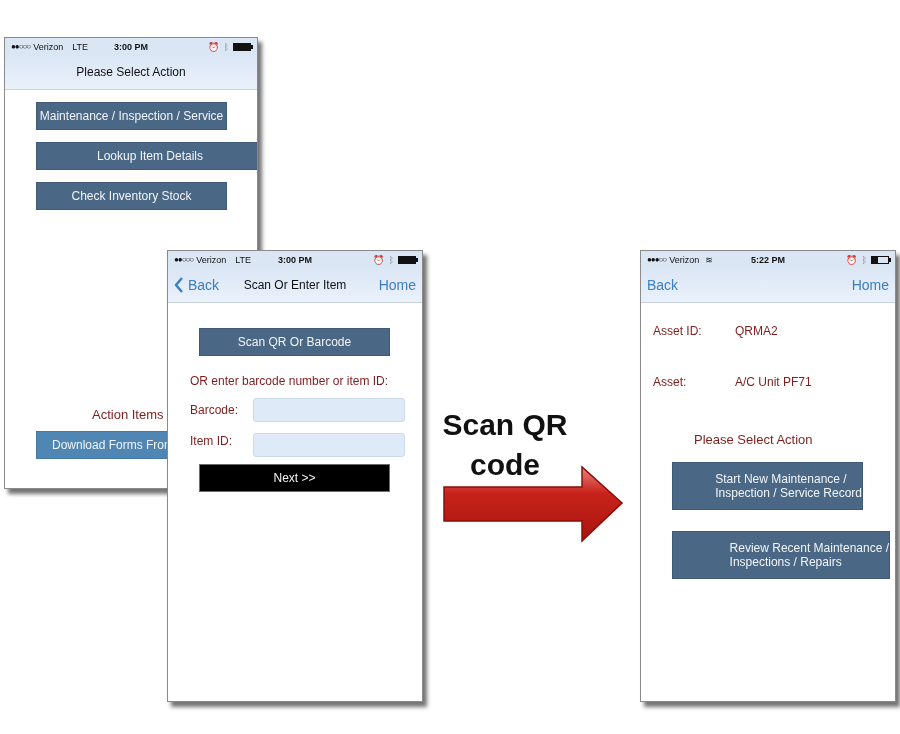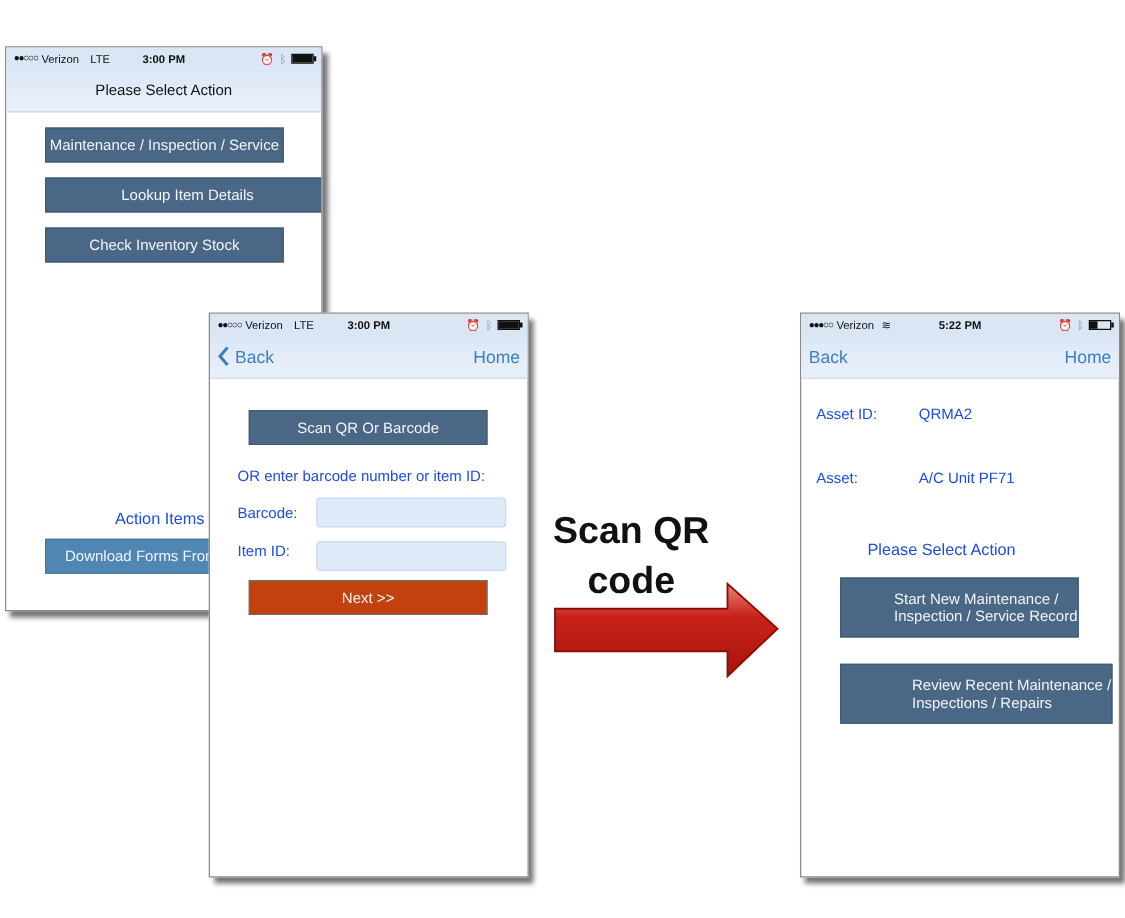--- a/index.html
+++ b/index.html
@@ -11,23 +11,23 @@
   .statusbar .right{margin-left:auto;display:flex;align-items:center;gap:4px;}
   .dots{letter-spacing:-1px;font-size:8px;}
   .battery{width:16px;height:6px;border:1px solid #111;position:relative;}
   .battery .fill{position:absolute;left:0;top:0;bottom:0;background:#111;}
   .battery:after{content:"";position:absolute;right:-3px;top:1px;width:2px;height:4px;background:#111;}
   .navbar{height:34px;background:linear-gradient(#dbe6f5,#eaf1fb);border-bottom:1px solid #c9d3e0;display:flex;align-items:center;position:relative;font-size:13px;}
   .navbar .title{position:absolute;left:0;right:0;text-align:center;font-size:12px;color:#111;}
   .nav-link{color:#3a7fc1;font-size:14px;position:relative;z-index:2;}
   .btn{position:absolute;background:#4a6785;color:#f2f5f8;font-size:12px;display:flex;align-items:center;justify-content:center;text-align:center;border:1px solid #3f5a75;box-sizing:border-box;}
   .btn.left-text{justify-content:flex-end;text-align:left;padding-left:8px;line-height:14px;}
-  .btn.grey{background:#c2410c;border-color:#6c6c6c;text-align:center;}
+  .btn.grey{background:#000000;border-color:#6c6c6c;text-align:center;}
   .btn.light{background:#4f86b3;border-color:#4679a3;}
-  .blue-text{color:#1d4ed8;position:absolute;font-size:12px;}
+  .blue-text{color:#7f1d1d;position:absolute;font-size:12px;}
   .field{position:absolute;background:#dfeaf8;border:1px solid #cbd9ec;border-radius:3px;}
   .arrow-wrap{position:absolute;left:440px;top:405px;width:190px;height:140px;}
   .arrow-label{position:absolute;left:0;width:130px;text-align:center;font-weight:bold;font-size:30px;color:#111;line-height:40px;}
 </style>
 </head>
 <body>
 
 <div class="phone" style="left:4px;top:37px;width:252px;height:450px;">
   <div class="statusbar">
     <span class="carrier">
@@ -70,20 +70,21 @@
         </span>
     </span>
   </div>
   <div class="navbar">
     <span class="nav-link" style="margin-left:6px;display:flex;align-items:center;">
       <svg width="10" height="16" viewBox="0 0 10 16">
           <path d="M8 1 L2 8 L8 15" stroke="#3a7fc1" stroke-width="2.4" fill="none"></path>
         </svg>
       <span style="margin-left:4px;">Back</span>
     </span>
+    <span class="title">Scan Or Enter Item</span>
     <span class="nav-link" style="margin-left:auto;margin-right:6px;">Home</span>
   </div>
   <div class="btn" style="left:31px;top:77px;width:191px;height:28px;">Scan QR Or Barcode</div>
   <div class="blue-text" style="left:22px;top:123px;">OR enter barcode number or item ID:</div>
   <div class="blue-text" style="left:22px;top:152px;">Barcode:</div>
   <div class="field" style="left:85px;top:147px;width:150px;height:22px;"><span></span></div>
   <div class="blue-text" style="left:22px;top:183px;">Item ID:</div>
   <div class="field" style="left:85px;top:182px;width:150px;height:22px;"><span></span></div>
   <div class="btn grey" style="left:31px;top:213px;width:191px;height:28px;">Next &gt;&gt;</div>
 </div>

